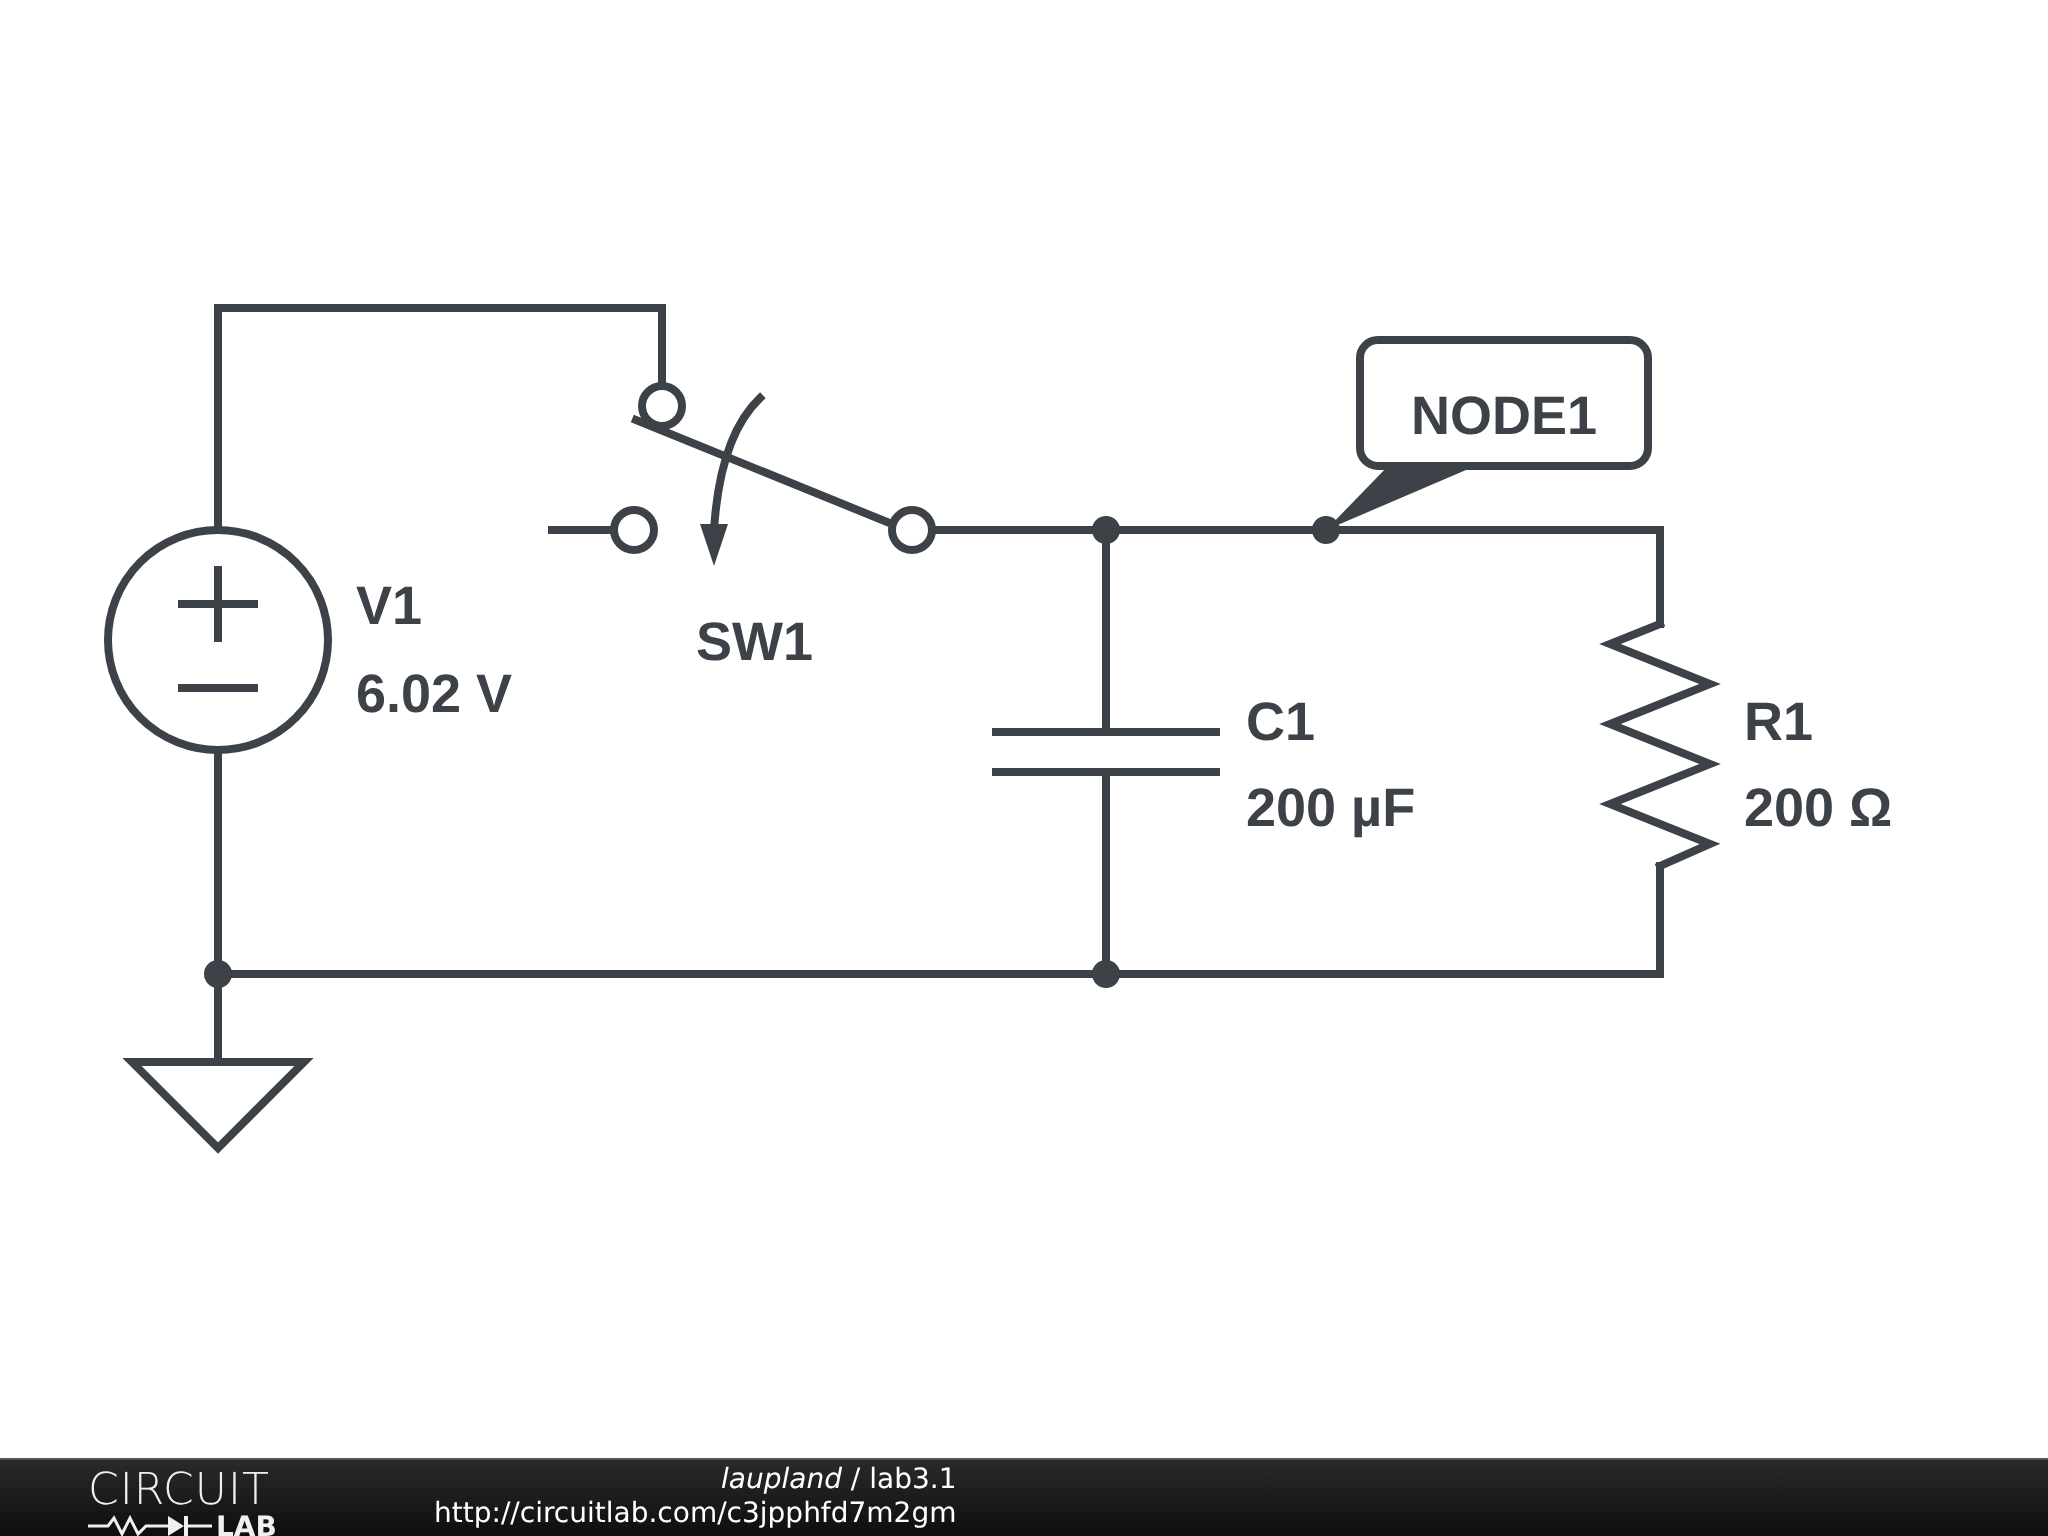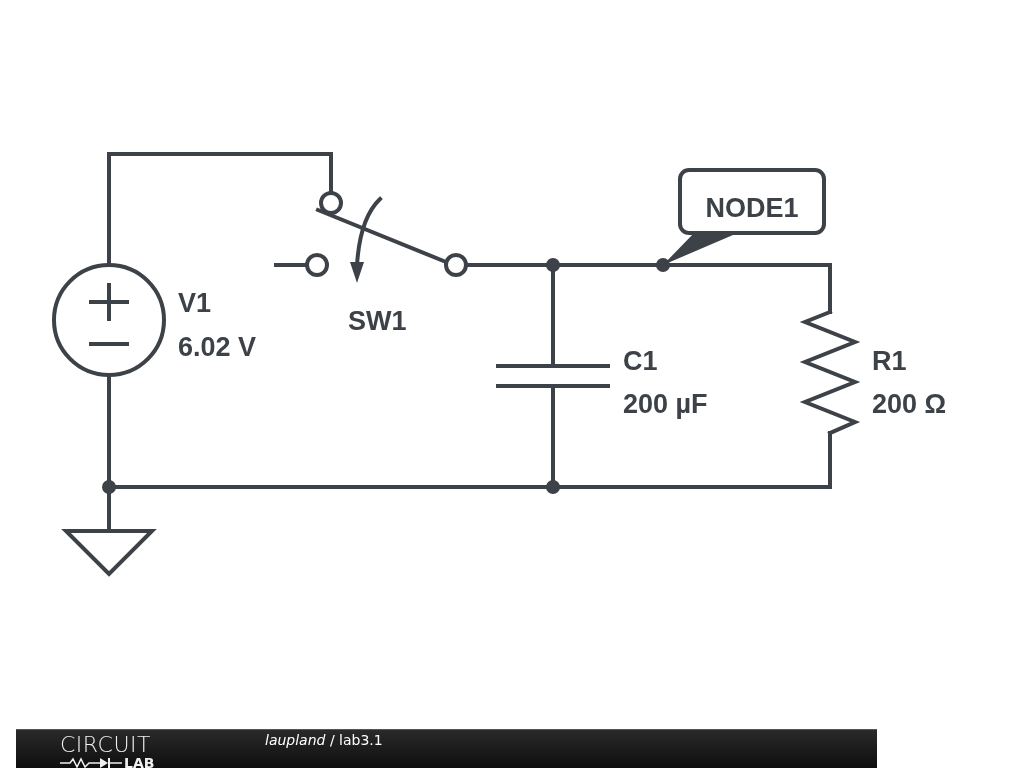--- a/index.html
+++ b/index.html
@@ -1,23 +1,23 @@
 <!DOCTYPE html>
 <html><head>
 <meta charset="utf-8">
 <style>
   html, body { margin: 0; padding: 0; background: #ffffff; }
   body { width: 1024px; height: 768px; position: relative; overflow: hidden; font-family: "Liberation Sans", sans-serif; }
   #schematic { position: absolute; left: 0; top: 0; width: 1024px; height: 728px; }
   .wire { stroke: #3c4247; stroke-width: 4; fill: none; stroke-linecap: square; stroke-linejoin: miter; }
   .lbl { font-family: "Liberation Sans", sans-serif; font-weight: bold; font-size: 27px; fill: #3c4247; }
-  #footer { position: absolute; left: 16px; top: 729px; width: 861px; height: 39px; background: linear-gradient(#2a2a2a, #0d0d0d); border-top: 1px solid #555; text-align: right; }
+  #footer { position: absolute; left: 0; top: 729px; width: 1024px; height: 39px; background: linear-gradient(#2a2a2a, #0d0d0d); border-top: 1px solid #555; text-align: right; }
   .logo { position: absolute; left: 44px; top: 2px; width: 132px; height: 36px; }
   .meta { position: absolute; left: 217px; top: 2px; color: #ffffff; font-family: "DejaVu Sans", sans-serif; font-size: 14px; line-height: 17px; }
-  .meta .user { font-style: italic; margin-left: 32px; }
+  .meta .user { font-style: italic; }
   .meta .proj { font-weight: normal; }
 </style>
 </head>
 <body>
 
 <svg id="schematic" viewBox="0 0 1024 728" xmlns="http://www.w3.org/2000/svg">
 
   <g>
     <polyline class="wire" points="109,264 109,154 331,154 331,193"></polyline>
     <polyline class="wire" points="109,376 109,487"></polyline>
@@ -83,14 +83,15 @@
     <polyline points="0,31 10,31 13,27 17,35 21,27 25,35 29,31 40,31" fill="none" stroke="#f0f0f0" stroke-width="1.5"></polyline>
     <polygon points="40,26 40,36 48,31" fill="#f0f0f0"></polygon>
     <line x1="49" y1="26" x2="49" y2="36" stroke="#f0f0f0" stroke-width="2"></line>
     <line x1="49" y1="31" x2="62" y2="31" stroke="#f0f0f0" stroke-width="1.5"></line>
     <text x="64" y="36" fill="#f0f0f0" font-family="DejaVu Sans, sans-serif" font-size="14" font-weight="bold">LAB</text>
   </svg>
   <div class="meta">
     <div>
       <span class="user">laupland</span><span> / </span><span class="proj">lab3.1</span>
     </div>
+    <div>http://circuitlab.com/c3jpphfd7m2gm</div>
   </div>
 </div>
 
 </body></html>

